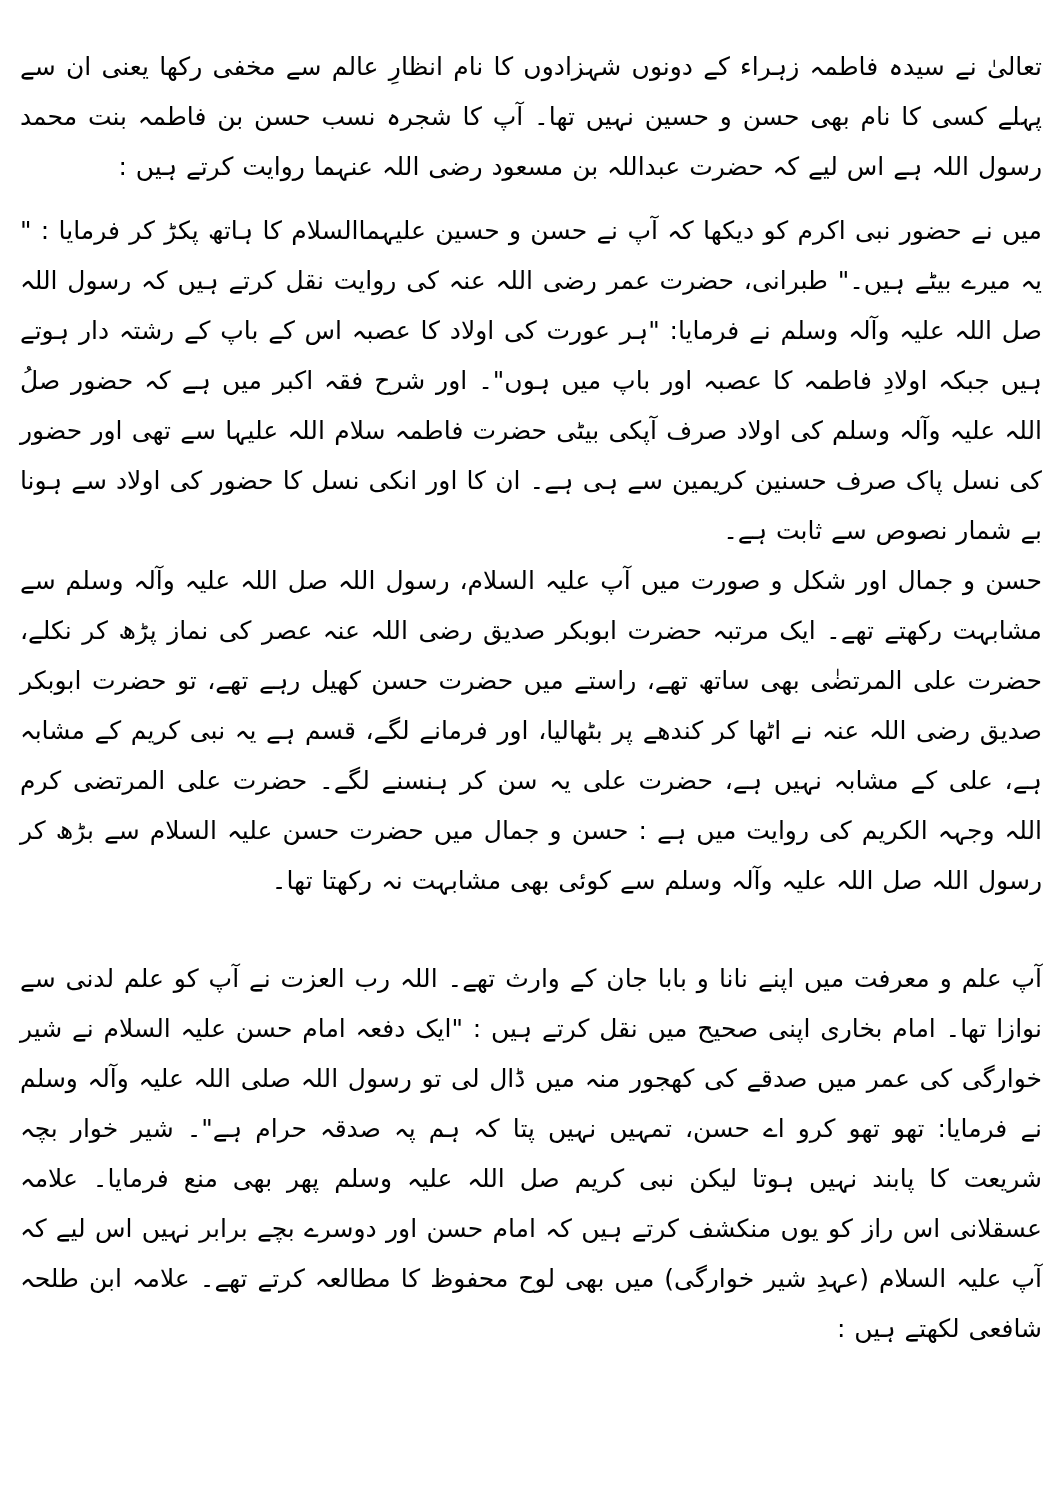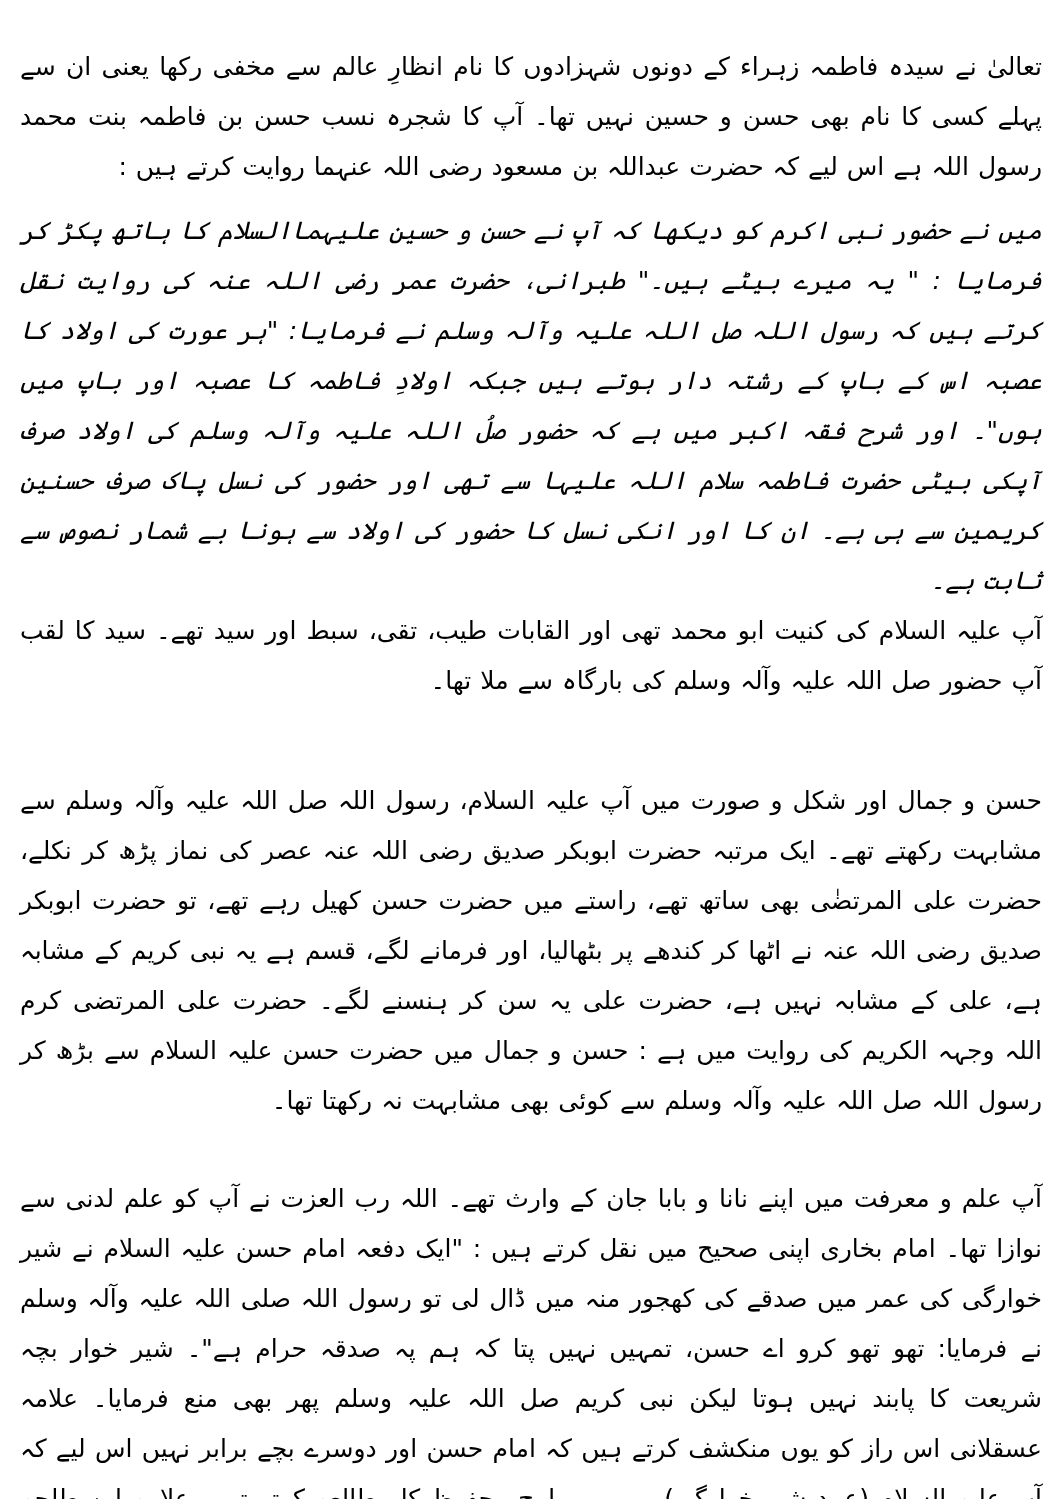--- a/index.html
+++ b/index.html
@@ -22,32 +22,31 @@
     text-align: justify;
     text-align-last: right;
     -moz-text-align-last: right;
     font-size: 25px;
     line-height: 50px;
     margin: 0;
     word-spacing: 1px;
   }
   
   .gap-small  { margin-bottom: 14px; }
-  .gap-none   { margin-bottom: 0; font-style: italic; }
+  .gap-none   { margin-bottom: 0; }
   .gap-xlarge { margin-bottom: 70px; }
   .gap-large  { margin-bottom: 48px; }
   .gap-medium { margin-bottom: 26px; }
 </style>
 </head>
 <body>
 
 <div class="page">
   <p class="para gap-small" lang="ur" dir="rtl">تعالیٰ نے سیدہ فاطمہ زہراء کے دونوں شہزادوں کا نام انظارِ عالم سے مخفی رکھا یعنی ان سے پہلے کسی کا نام بھی حسن و حسین نہیں تھا۔ آپ کا شجرہ نسب حسن بن فاطمہ بنت محمد رسول اللہ ہے اس لیے کہ حضرت عبداللہ بن مسعود رضی اللہ عنہما روایت کرتے ہیں :</p>
 
   <p class="para gap-none" lang="ur" dir="rtl">میں نے حضور نبی اکرم کو دیکھا کہ آپ نے حسن و حسین علیہماالسلام کا ہاتھ پکڑ کر فرمایا : " یہ میرے بیٹے ہیں۔" طبرانی، حضرت عمر رضی اللہ عنہ کی روایت نقل کرتے ہیں کہ رسول اللہ صل اللہ علیہ وآلہ وسلم نے فرمایا: "ہر عورت کی اولاد کا عصبہ اس کے باپ کے رشتہ دار ہوتے ہیں جبکہ اولادِ فاطمہ کا عصبہ اور باپ میں ہوں"۔ اور شرح فقہ اکبر میں ہے کہ حضور صلُ اللہ علیہ وآلہ وسلم کی اولاد صرف آپکی بیٹی حضرت فاطمہ سلام اللہ علیہا سے تھی اور حضور کی نسل پاک صرف حسنین کریمین سے ہی ہے۔ ان کا اور انکی نسل کا حضور کی اولاد سے ہونا بے شمار نصوص سے ثابت ہے۔</p>
 
-  <p class="para gap-xlarge" lang="ur" dir="rtl">آپ علیہ السلام کی کنیت ابو محمد تھی اور القابات طیب، تقی، سبط اور سید تھے۔ سید کا لقب آپ حضور صل اللہ علیہ وآلہ وسلم کی بارگاہ سے ملا تھا۔</p>
 
   <p class="para gap-large" lang="ur" dir="rtl">حسن و جمال اور شکل و صورت میں آپ علیہ السلام، رسول اللہ صل اللہ علیہ وآلہ وسلم سے مشابہت رکھتے تھے۔ ایک مرتبہ حضرت ابوبکر صدیق رضی اللہ عنہ عصر کی نماز پڑھ کر نکلے، حضرت علی المرتضٰی بھی ساتھ تھے، راستے میں حضرت حسن کھیل رہے تھے، تو حضرت ابوبکر صدیق رضی اللہ عنہ نے اٹھا کر کندھے پر بٹھالیا، اور فرمانے لگے، قسم ہے یہ نبی کریم کے مشابہ ہے، علی کے مشابہ نہیں ہے، حضرت علی یہ سن کر ہنسنے لگے۔ حضرت علی المرتضی کرم اللہ وجہہ الکریم کی روایت میں ہے : حسن و جمال میں حضرت حسن علیہ السلام سے بڑھ کر رسول اللہ صل اللہ علیہ وآلہ وسلم سے کوئی بھی مشابہت نہ رکھتا تھا۔</p>
 
   <p class="para gap-medium" lang="ur" dir="rtl">آپ علم و معرفت میں اپنے نانا و بابا جان کے وارث تھے۔ اللہ رب العزت نے آپ کو علم لدنی سے نوازا تھا۔ امام بخاری اپنی صحیح میں نقل کرتے ہیں : "ایک دفعہ امام حسن علیہ السلام نے شیر خوارگی کی عمر میں صدقے کی کھجور منہ میں ڈال لی تو رسول اللہ صلی اللہ علیہ وآلہ وسلم نے فرمایا: تھو تھو کرو اے حسن، تمہیں نہیں پتا کہ ہم پہ صدقہ حرام ہے"۔ شیر خوار بچہ شریعت کا پابند نہیں ہوتا لیکن نبی کریم صل اللہ علیہ وسلم پھر بھی منع فرمایا۔ علامہ عسقلانی اس راز کو یوں منکشف کرتے ہیں کہ امام حسن اور دوسرے بچے برابر نہیں اس لیے کہ آپ علیہ السلام (عہدِ شیر خوارگی) میں بھی لوح محفوظ کا مطالعہ کرتے تھے۔ علامہ ابن طلحہ شافعی لکھتے ہیں :</p>
 
 </div>
 
 </body></html>

